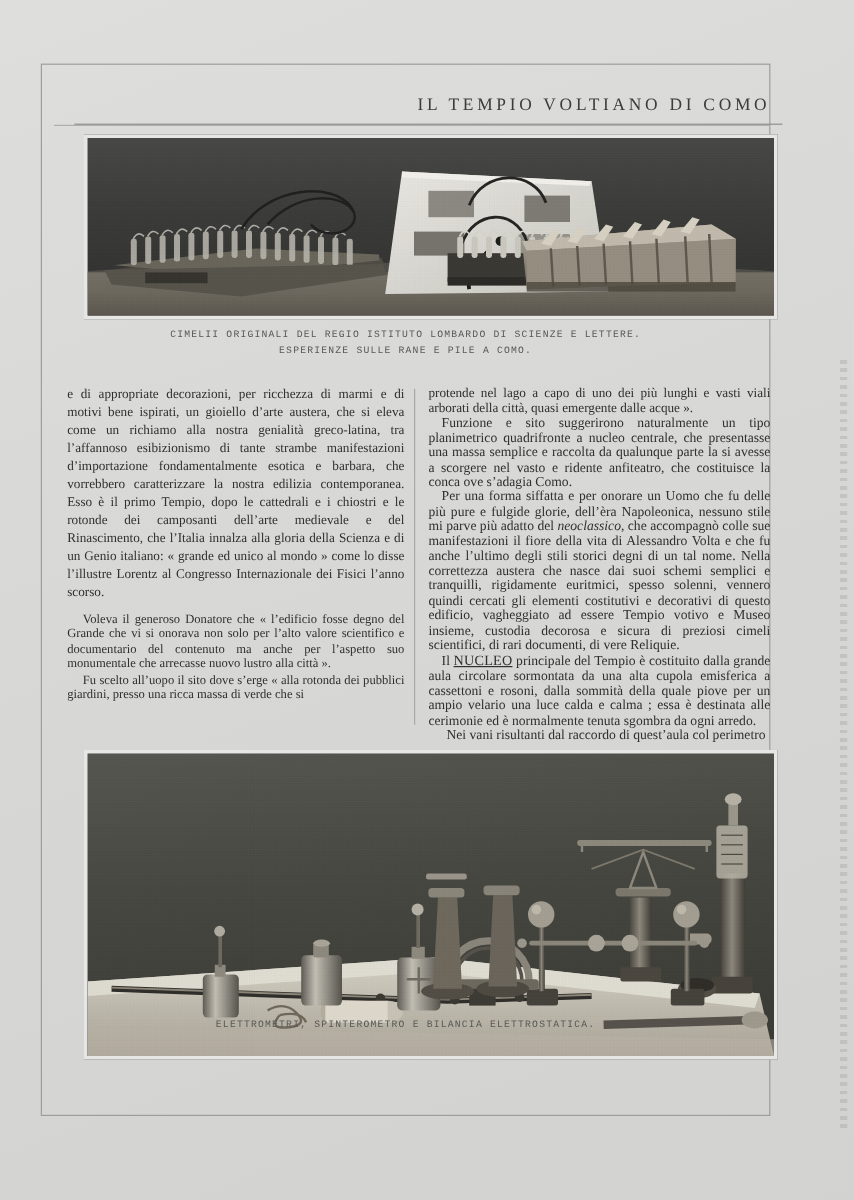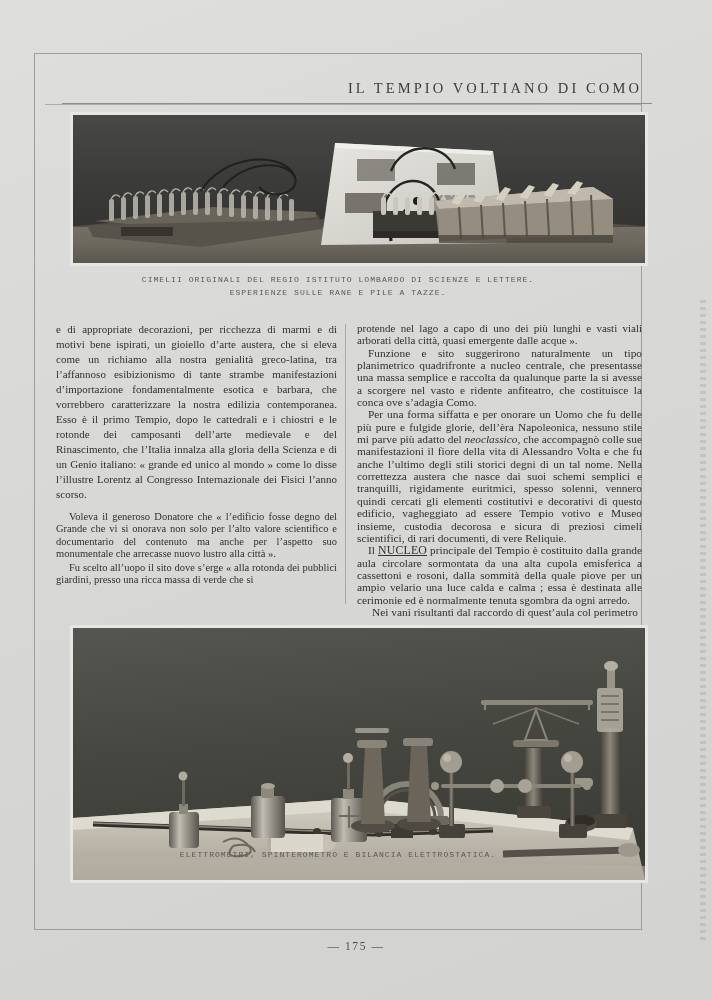--- a/index.html
+++ b/index.html
@@ -384,21 +384,21 @@
 
         <rect x="0" y="0" width="572" height="148" fill="none"></rect>
         <rect x="0" y="0" width="572" height="148" fill="url(#vignTop)"></rect>
       </svg>
       <div class="grain"></div>
     </div>
   </div>
 
   <div class="caption caption-top">
     <span>CIMELII ORIGINALI DEL REGIO ISTITUTO LOMBARDO DI SCIENZE E LETTERE.</span><br>
-    <span>ESPERIENZE SULLE RANE E PILE A TAZZE.</span>
+    <span>ESPERIENZE SULLE RANE E PILE A COMO.</span>
   </div>
 
   <div class="col-divider"></div>
 
   <div class="col col-left">
     <p class="p-lead">e di appropriate decorazioni, per ricchezza di marmi e di motivi bene ispirati, un gioiello d’arte austera, che si eleva come un richiamo alla nostra genialità greco-latina, tra l’affannoso esibizionismo di tante strambe manifestazioni d’importazione fondamentalmente esotica e barbara, che vorrebbero caratterizzare la nostra edilizia contemporanea. Esso è il primo Tempio, dopo le cattedrali e i chiostri e le rotonde dei camposanti dell’arte medievale e del Rinascimento, che l’Italia innalza alla gloria della Scienza e di un Genio italiano: « grande ed unico al mondo » come lo disse l’illustre Lorentz al Congresso Internazionale dei Fisici l’anno scorso.</p>
     <p class="p-small">Voleva il generoso Donatore che « l’edificio fosse degno del Grande che vi si onorava non solo per l’alto valore scientifico e documentario del contenuto ma anche per l’aspetto suo monumentale che arrecasse nuovo lustro alla città ».</p>
     <p class="p-small">Fu scelto all’uopo il sito dove s’erge « alla rotonda dei pubblici giardini, presso una ricca massa di verde che si</p>
   </div>
 
@@ -580,16 +580,15 @@
         <rect x="0" y="0" width="572" height="252" fill="url(#vignBot)"></rect>
       </svg>
       <div class="grain"></div>
     </div>
   </div>
 
   <div class="caption caption-bottom">
     <span>ELETTROMETRI, SPINTEROMETRO E BILANCIA ELETTROSTATICA.</span>
   </div>
 
-  <div class="page-number">— 175 —</div>
 
   <div class="scan-edge"></div>
 </div>
 
 </body></html>

